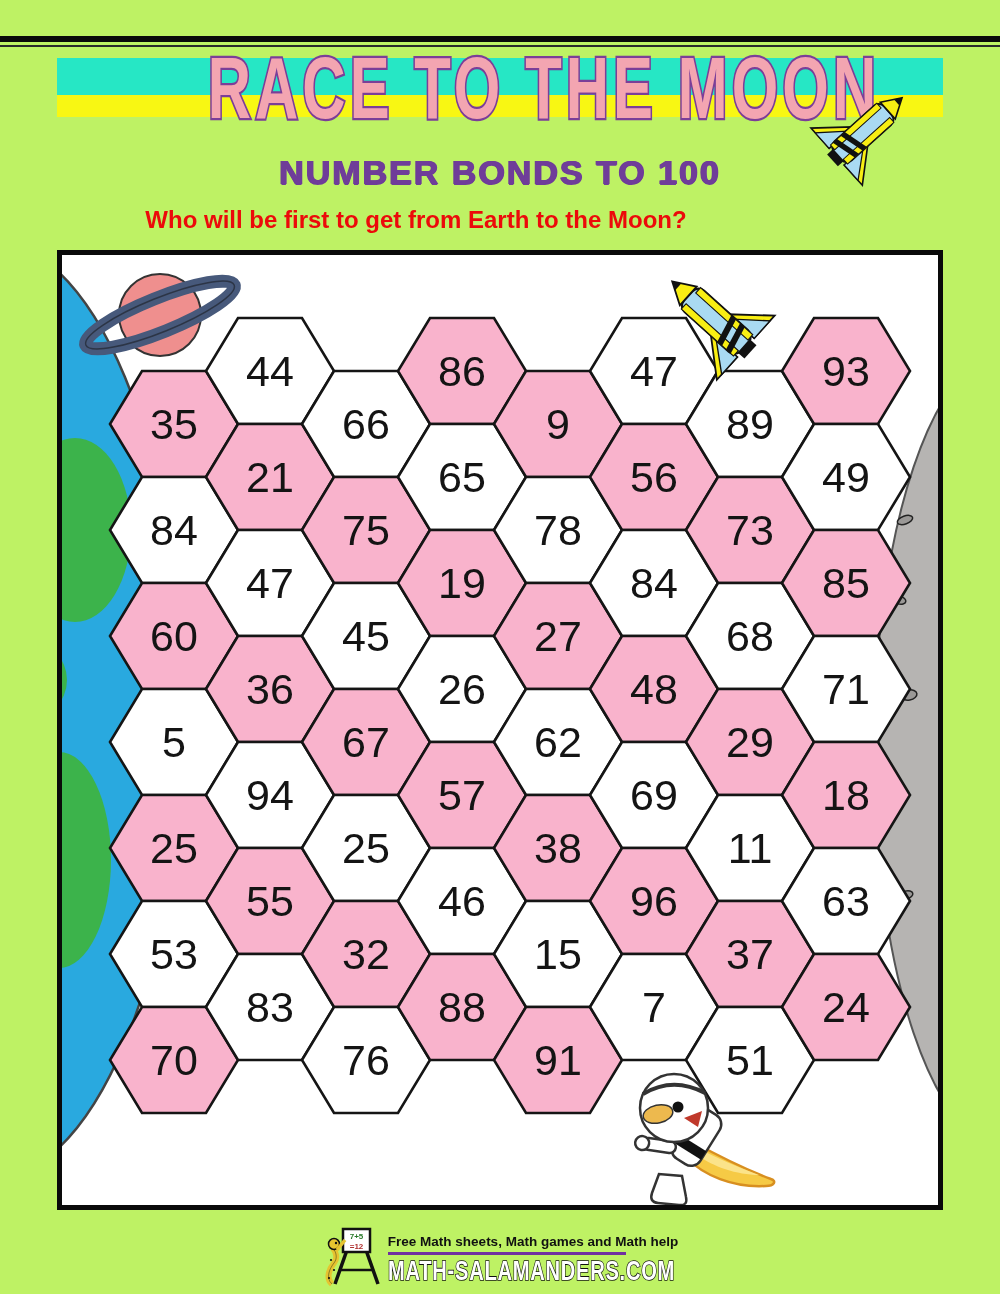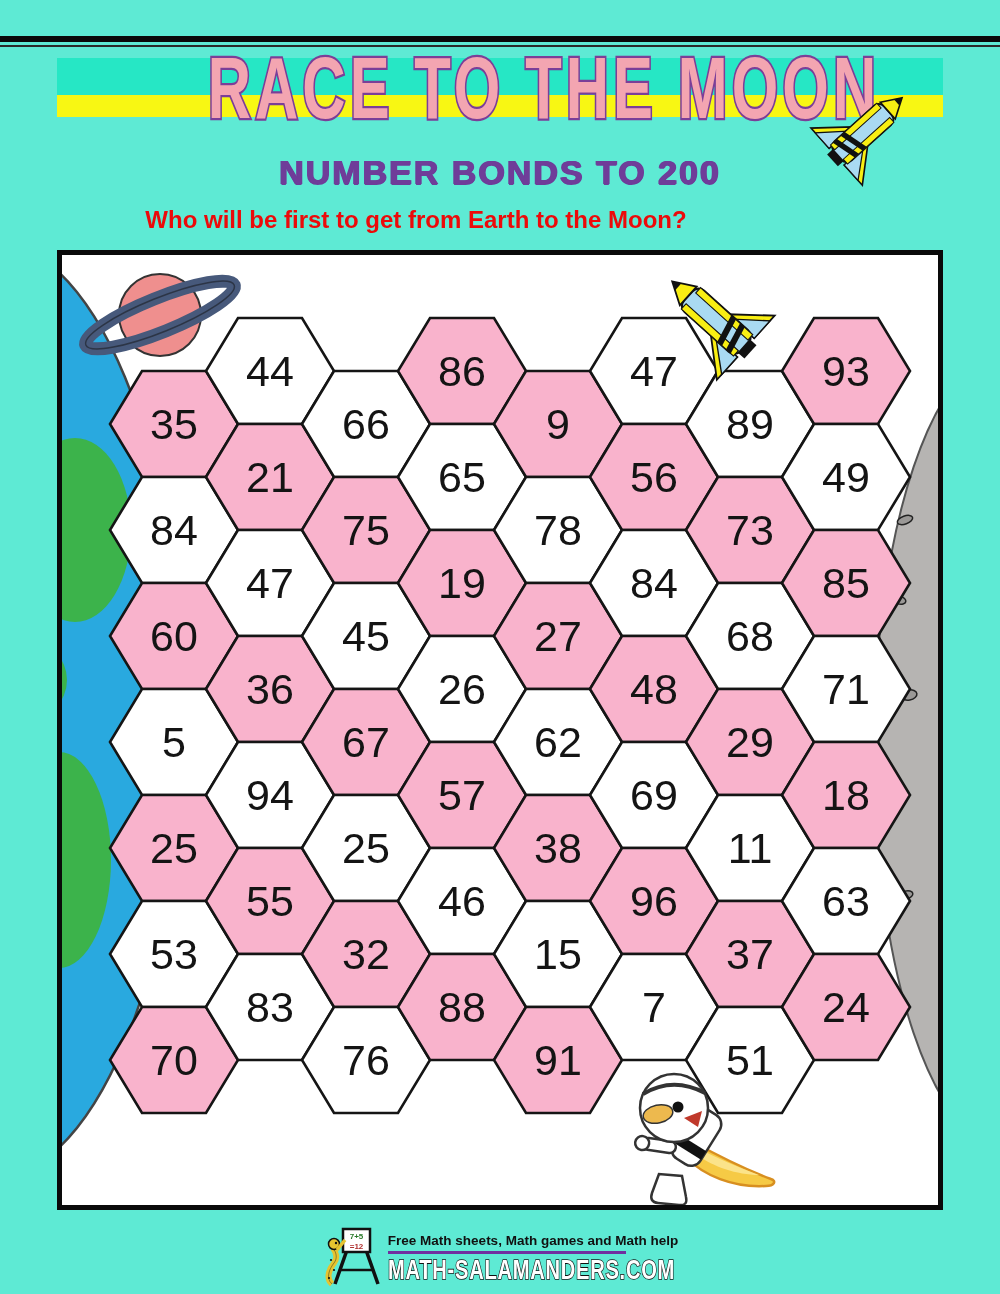--- a/index.html
+++ b/index.html
@@ -1,33 +1,33 @@
 <!DOCTYPE html>
 <html><head>
 <meta charset="utf-8">
 <style>
   html,body{margin:0;padding:0;}
   body{background:#ffffff;font-family:"Liberation Sans",sans-serif;}
-  #page{position:relative;width:1000px;height:1294px;background:#5eead4;overflow:hidden;}
+  #page{position:relative;width:1000px;height:1294px;background:#bef264;overflow:hidden;}
   .rule-thick{position:absolute;left:0;top:36px;width:1000px;height:6px;background:#0a0a0a;}
   .rule-thin{position:absolute;left:0;top:45px;width:1000px;height:2px;background:#2a2a2a;}
   #banner{position:absolute;left:57px;top:58px;width:886px;height:59px;}
   #banner .cyan{position:absolute;left:0;top:0;width:100%;height:37px;background:#26E7C5;}
   #banner .yellow{position:absolute;left:0;top:37px;width:100%;height:22px;background:#F8F713;}
   #title-svg{position:absolute;left:57px;top:40px;width:886px;height:90px;overflow:visible;}
   #title-svg text{font-family:"Liberation Sans",sans-serif;font-weight:bold;letter-spacing:6px;}
   #subtitle{position:absolute;left:0;top:153px;width:1000px;text-align:center;
     font-size:34px;font-weight:700;color:#6F3D99;letter-spacing:2px;
     text-shadow:0.8px 0 #6F3D99,-0.8px 0 #6F3D99,0 0.8px #6F3D99;}
   #tagline{position:absolute;left:0;top:206px;width:832px;text-align:center;
     font-size:24px;font-weight:700;color:#EC0A0A;}
   #rocket-header{position:absolute;left:802px;top:82px;width:124px;height:100px;overflow:visible;}
   #board-svg{position:absolute;left:57px;top:250px;width:886px;height:960px;}
   .hexnum{font-family:"Liberation Sans",sans-serif;font-size:43px;fill:#141414;text-anchor:middle;}
-  #footer{position:absolute;left:0;top:1226px;width:1000px;display:flex;justify-content:center;align-items:center;}
+  #footer{position:absolute;left:0;top:1226px;width:1000px;display:flex;justify-content:center;align-items:flex-end;}
   #footer-icon{width:62px;height:62px;overflow:visible;margin-right:4px;}
   #footer-textcol{display:flex;flex-direction:column;}
   #footer-line1{font-size:13.5px;font-weight:700;color:#111;white-space:nowrap;padding-top:6px;}
   #footer-rule{height:3px;background:#7030A0;margin:3px 0 1px 0;width:238px;}
   #site-svg{width:262px;height:32px;overflow:visible;}
   #site-svg text{font-family:"Liberation Sans",sans-serif;font-weight:bold;letter-spacing:1px;}
   .chalktext{font-family:"Liberation Sans",sans-serif;font-weight:bold;}
 </style>
 </head>
 <body>
@@ -56,21 +56,21 @@
       <rect x="-16" y="-40" width="32" height="84" rx="9" fill="#A9DAF2" stroke="#111" stroke-width="2.5"></rect>
       <rect x="-16" y="-36" width="8" height="78" fill="#F8EE13" stroke="#111" stroke-width="1.2"></rect>
       <rect x="8" y="-36" width="8" height="78" fill="#F8EE13" stroke="#111" stroke-width="1.2"></rect>
       <polygon points="-16,18 16,10 16,17 -16,25" fill="#111"></polygon>
       <polygon points="-16,31 16,23 16,30 -16,38" fill="#111"></polygon>
       <polygon points="-14,-40 0,-64 14,-40" fill="#F8EE13" stroke="#111" stroke-width="2"></polygon>
       <polygon points="-5,-55 0,-64 5,-55" fill="#111"></polygon>
     </g>
   </svg>
 
-  <div id="subtitle">NUMBER BONDS TO 200</div>
+  <div id="subtitle">NUMBER BONDS TO 100</div>
   <div id="tagline">Who will be first to get from Earth to the Moon?</div>
 
   <svg id="board-svg" viewBox="0 0 886 960">
     <rect x="0" y="0" width="886" height="960" fill="#FFFFFF"></rect>
 
     <g>
       <clipPath id="earthclip">
         <ellipse cx="-70" cy="460" rx="195" ry="471"></ellipse>
       </clipPath>
       <ellipse cx="-70" cy="460" rx="195" ry="471" fill="#29A9DF" stroke="#444" stroke-width="2.5"></ellipse>

